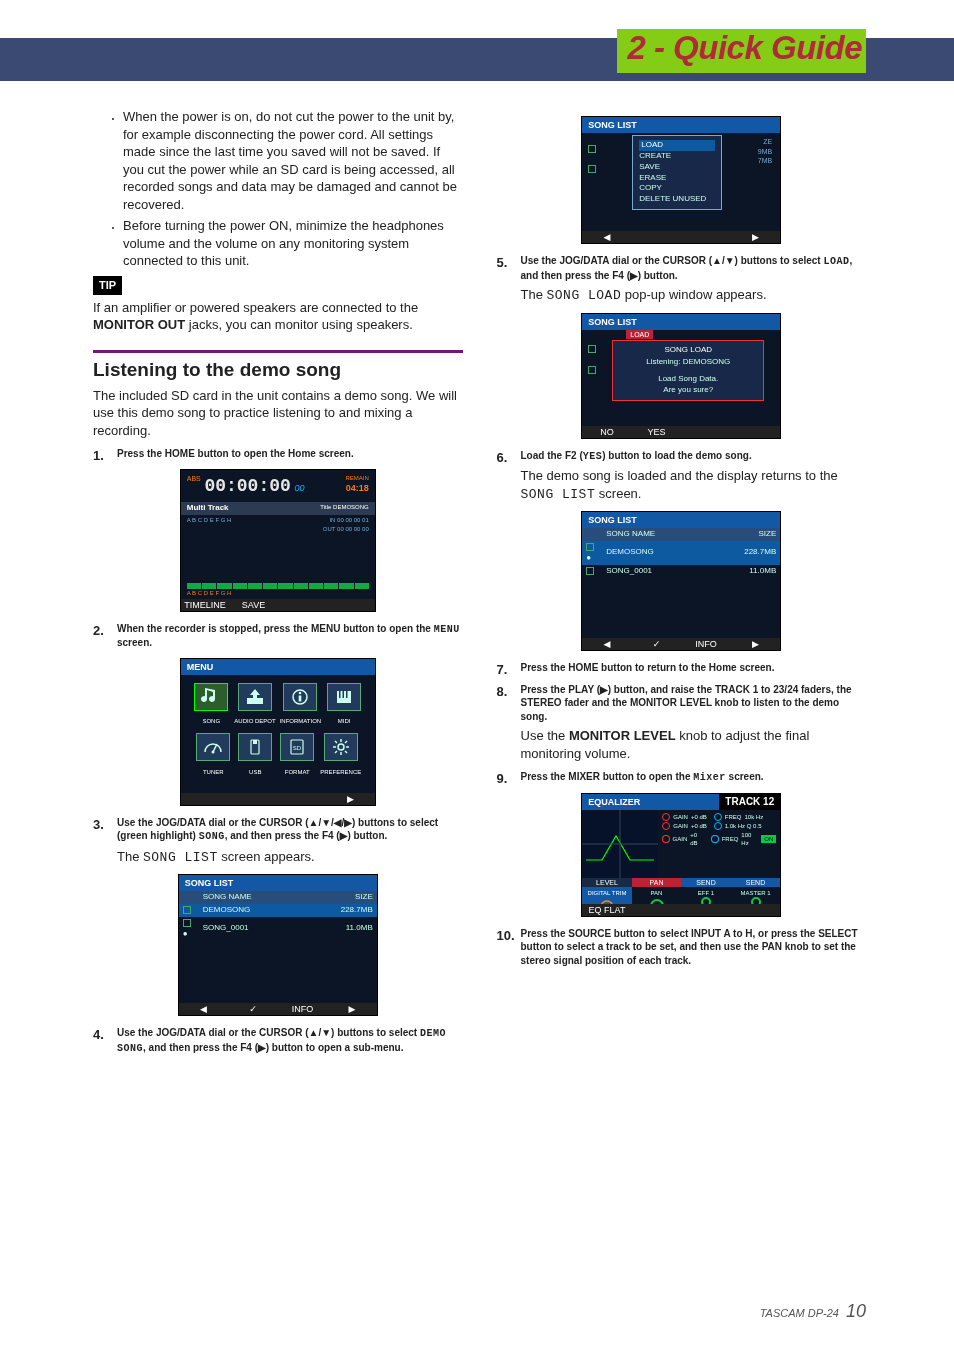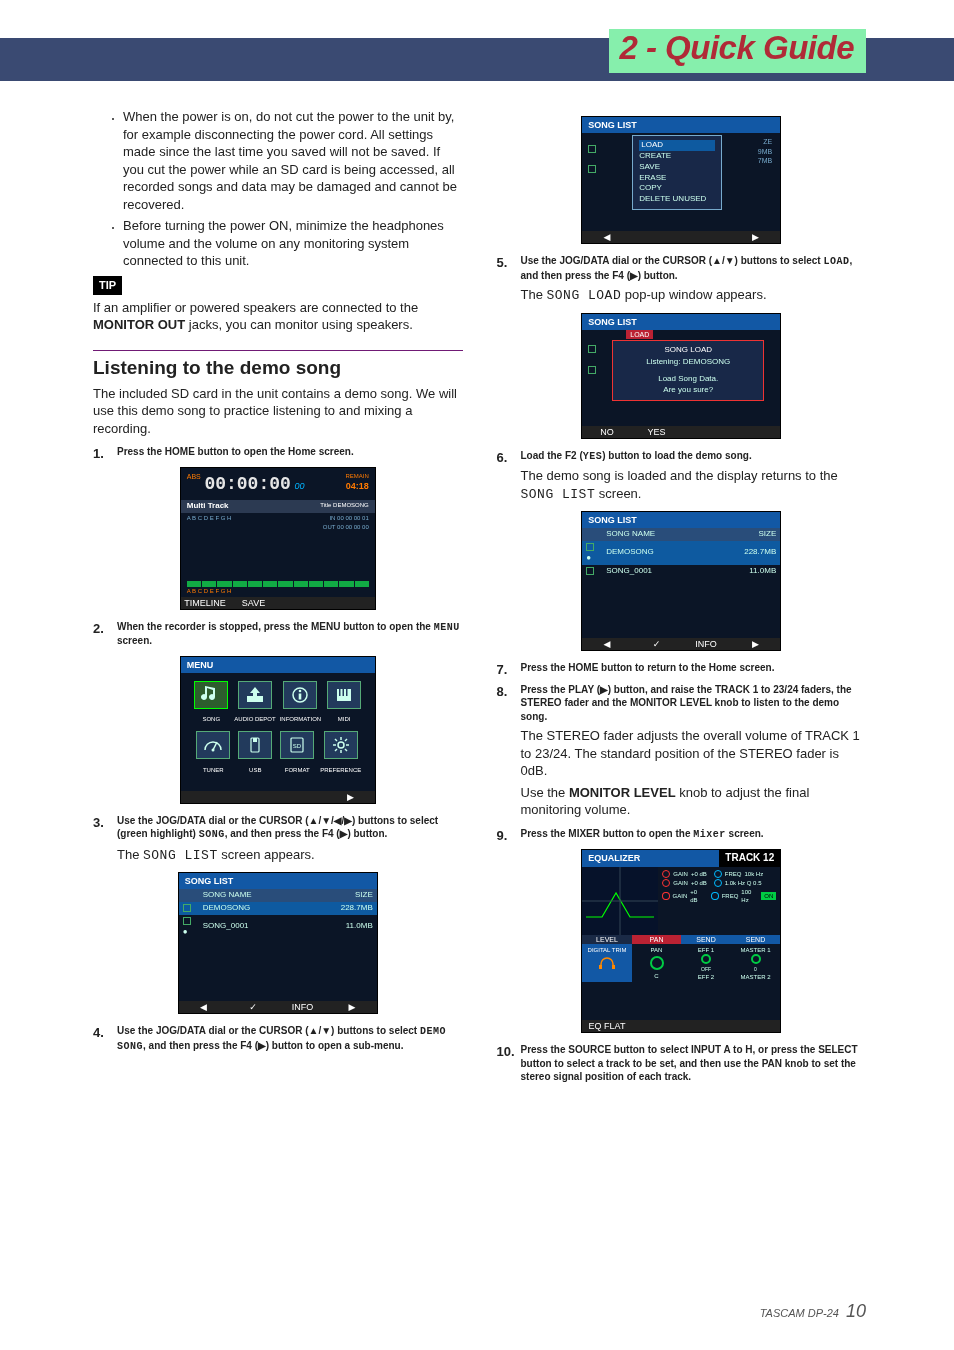--- a/index.html
+++ b/index.html
@@ -11,30 +11,30 @@
     font-family: "Myriad Pro", "Segoe UI", Arial, sans-serif;
     position: relative;
     color: #222;
     background: #fff;
   }
   .topbar { position:absolute; left:0; right:0; top:38px; height:43px; }
   .topbar .stripe { position:absolute; left:0; right:0; top:0; height:43px; background:#3a4a72; }
   .topbar .title {
     position:absolute; right:88px; top:-9px;
     font-weight:900; font-style:italic; font-size:33px; color:#b02a37; letter-spacing:-0.5px;
-    background:#86efac; padding:0 12px 6px 10px;
+    background:#84cc16; padding:0 4px 6px 10px;
   }
   .content { position:absolute; left:93px; right:88px; top:108px; bottom:60px; display:flex; gap:34px; }
   .col { flex:1; font-size:13px; line-height:1.35; }
   ul.bullets { margin:0 0 6px 0; padding-left:30px; }
   ul.bullets li { margin-bottom:4px; list-style-type: disc; }
   li::marker { font-size:8px; }
   .tip-tag { display:inline-block; background:#000; color:#fff; font-weight:bold; font-size:11px; padding:2px 6px; margin:0 0 4px 0; }
   p.body { margin:0 0 8px 0; }
-  h2.section { font-size:19px; font-weight:bold; margin:16px 0 4px 0; border-top:1px solid #701a75; padding-top:4px; }
+  h2.section { font-size:19px; font-weight:bold; margin:16px 0 4px 0; border-top:3px solid #701a75; padding-top:4px; }
   .step { margin:0 0 8px 0; padding-left:24px; position:relative; }
   .step .num { position:absolute; left:0; top:0; font-weight:bold; font-size:13px; }
   .step .head { font-weight:bold; font-size:10px; line-height:1.35; }
   .step .sub { font-size:13px; margin-top:4px; }
   .mono { font-family: "OCR A Extended","Courier New",monospace; letter-spacing:0.5px; }
   .fig { margin:8px 0 10px 0; display:flex; justify-content:center; }
   .fig-box { background:#0b1526; border:1px solid #000; position:relative; overflow:hidden; }
   
   .screen-header { background:#1258a5; color:#fff; font-size:9px; font-weight:bold; padding:2px 6px; }
   .tbl { width:100%; border-collapse:collapse; }
@@ -363,35 +363,34 @@
     </div>
 
     <div class="step">
       <span class="num">7.</span>
       <div class="head">Press the HOME button to return to the Home screen.</div>
     </div>
 
     <div class="step">
       <span class="num">8.</span>
       <div class="head">Press the PLAY (▶) button, and raise the TRACK 1 to 23/24 faders, the STEREO fader and the MONITOR LEVEL knob to listen to the demo song.</div>
-      <div class="sub">The STEREO fader adjusts the overall volume of TRACK 1  to  23/24. The standard position of the STEREO fader is 0dB.</div>
       <div class="sub">
         <span>Use the </span><b>MONITOR LEVEL</b><span> knob to adjust the final monitoring volume.</span>
       </div>
     </div>
 
     <div class="step">
       <span class="num">9.</span>
       <div class="head">
         <span>Press the MIXER button to open the </span><span class="mono">Mixer</span><span> screen.</span>
       </div>
     </div>
 
     <div class="fig">
-      <div class="fig-box" style="width:200px;height:184px;">
+      <div class="fig-box" style="width:200px;height:124px;">
         <div style="display:flex;">
           <div class="screen-header" style="flex:1;">EQUALIZER</div>
           <div style="background:#000;color:#fff;font-size:10px;font-weight:bold;padding:1px 6px;">TRACK 12</div>
         </div>
         <div style="display:flex;height:68px;">
           <div style="width:76px;background:#06122a;position:relative;">
             <svg width="76" height="68">
                 <polyline points="4,50 20,50 34,26 48,50 72,50" fill="none" stroke="#0f0" stroke-width="1.2"></polyline>
                 <line x1="0" y1="34" x2="76" y2="34" stroke="#345"></line>
                 <line x1="38" y1="0" x2="38" y2="68" stroke="#345"></line>

